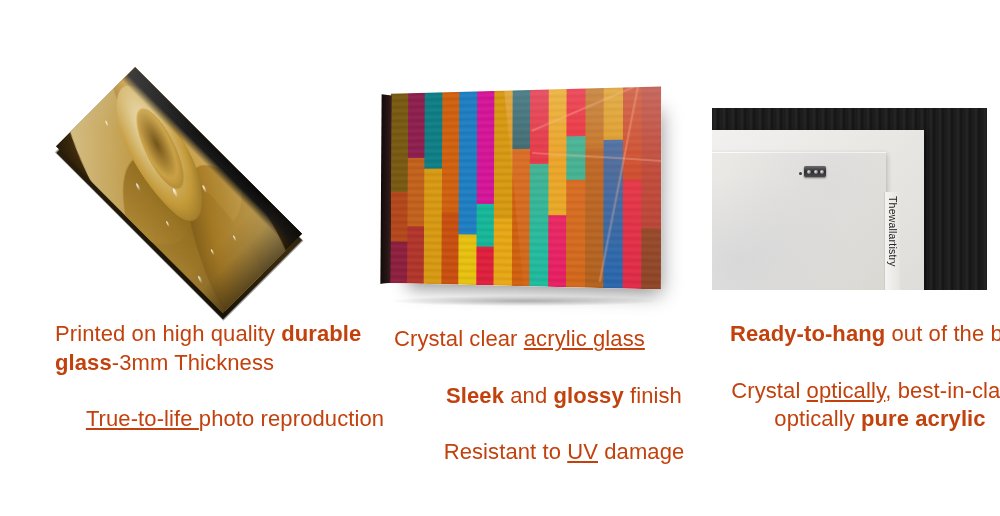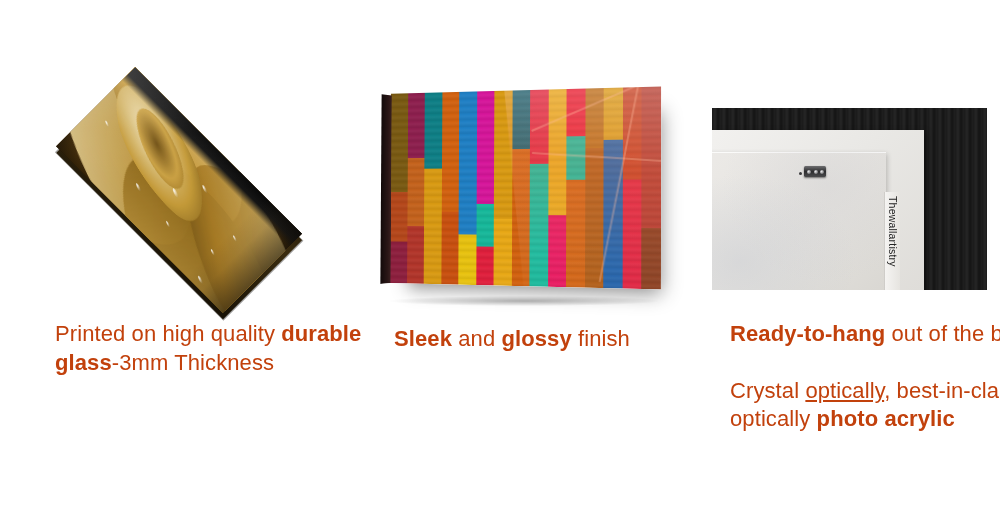--- a/index.html
+++ b/index.html
@@ -45,21 +45,21 @@
   .caption {
     position: absolute;
     left: 0;
     width: 100%;
     font-size: 22px;
     line-height: 28.5px;
     letter-spacing: 0.1px;
     color: #c2410c;
   }
   .caption p { margin: 0; }
-  .caption p + p { margin-top: 28px; }
+  .caption p + p { margin-top: 28px; text-align: center; }
   .b { font-weight: bold; }
   .u { text-decoration: underline; text-underline-offset: 2px; }
 
   .cap-1 { top: 320px; padding-left: 55px; padding-right: 18px; }
   .cap-2 { top: 325px; padding-left: 34px; padding-right: 10px; }
   .cap-3 { top: 320px; padding-left: 30px; padding-right: 12px; }
 
   
   .glass-wrap {
     position: absolute;
@@ -353,20 +353,23 @@
             <div class="glass-sheen"></div>
           </div>
         </div>
       </div>
     </div>
 
     <div class="caption cap-1">
       <p>
         <span>Printed on high quality </span><span class="b">durable glass</span><span>-3mm Thickness</span>
       </p>
+      <p>
+        <span class="u">True-to-life </span><span>photo reproduction</span>
+      </p>
     </div>
   </div>
 
   <div class="col col-2">
 
     <div class="media">
       <div class="canvas-wrap">
         <div class="canvas-3d">
           <div class="canvas-side"></div>
           <div class="canvas-face">
@@ -441,21 +444,27 @@
             <div class="glare-line gl2"></div>
             <div class="glare-line gl3"></div>
           </div>
         </div>
         <div class="canvas-shadow"></div>
       </div>
     </div>
 
     <div class="caption cap-2">
       <p>
+        <span>Crystal clear </span><span class="u">acrylic glass</span>
+      </p>
+      <p>
         <span class="b">Sleek</span><span> and </span><span class="b">glossy</span><span> finish</span>
+      </p>
+      <p>
+        <span>Resistant to </span><span class="u">UV</span><span> damage</span>
       </p>
     </div>
   </div>
 
   <div class="col col-3">
 
     <div class="media">
       <div class="frame-wrap">
         <div class="wood-bg"></div>
         <div class="panel-back">
@@ -471,18 +480,18 @@
           <div class="brand-text">Thewallartistry</div>
         </div>
       </div>
     </div>
 
     <div class="caption cap-3">
       <p>
         <span class="b">Ready-to-hang</span><span> out of the box</span>
       </p>
       <p>
-        <span>Crystal </span><span class="u">optically</span><span>, best-in-class, optically </span><span class="b">photo acrylic</span>
+        <span>Crystal </span><span class="u">optically</span><span>, best-in-class, optically </span><span class="b">pure acrylic</span>
       </p>
     </div>
   </div>
 
 </div>
 
 </body></html>

